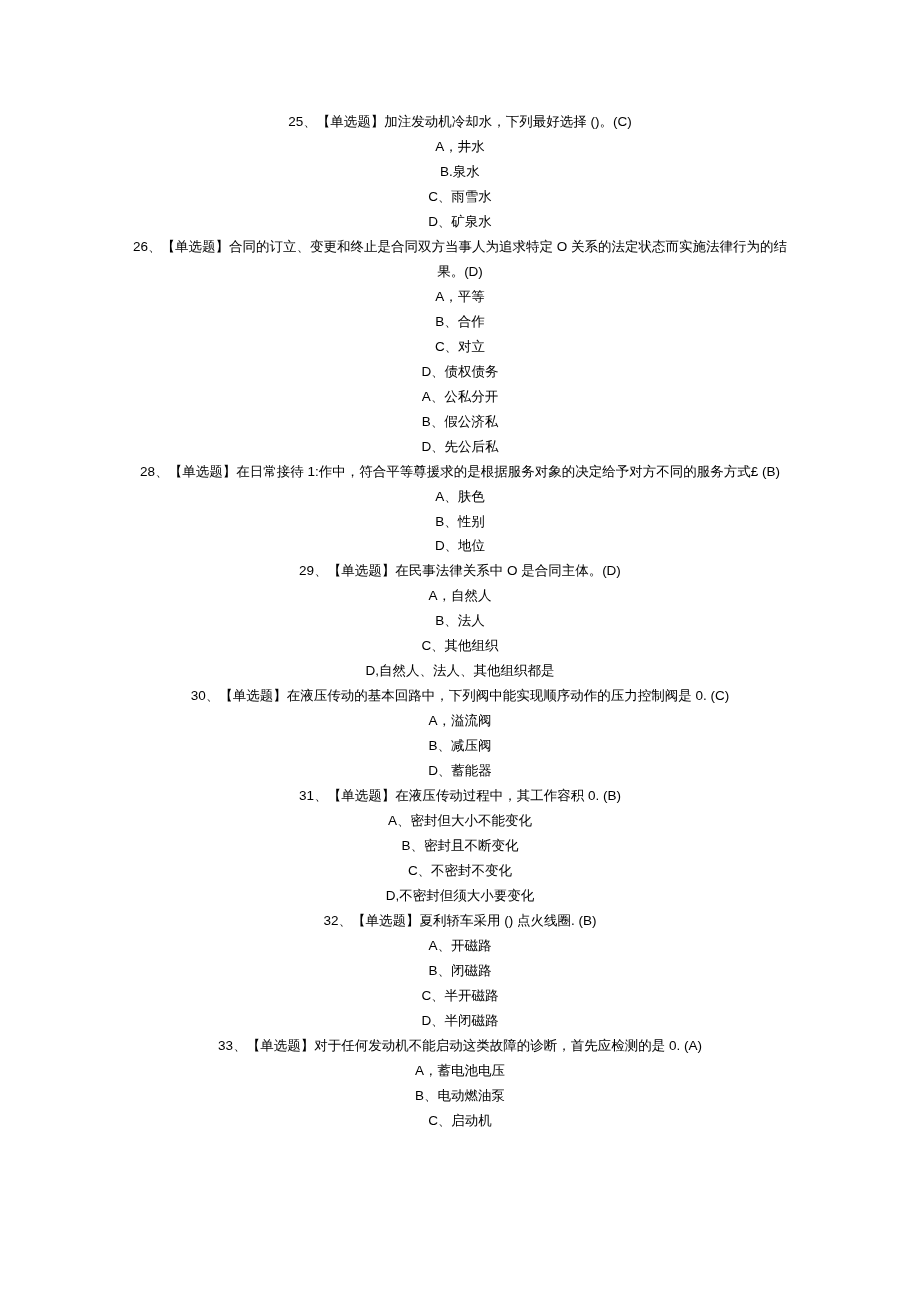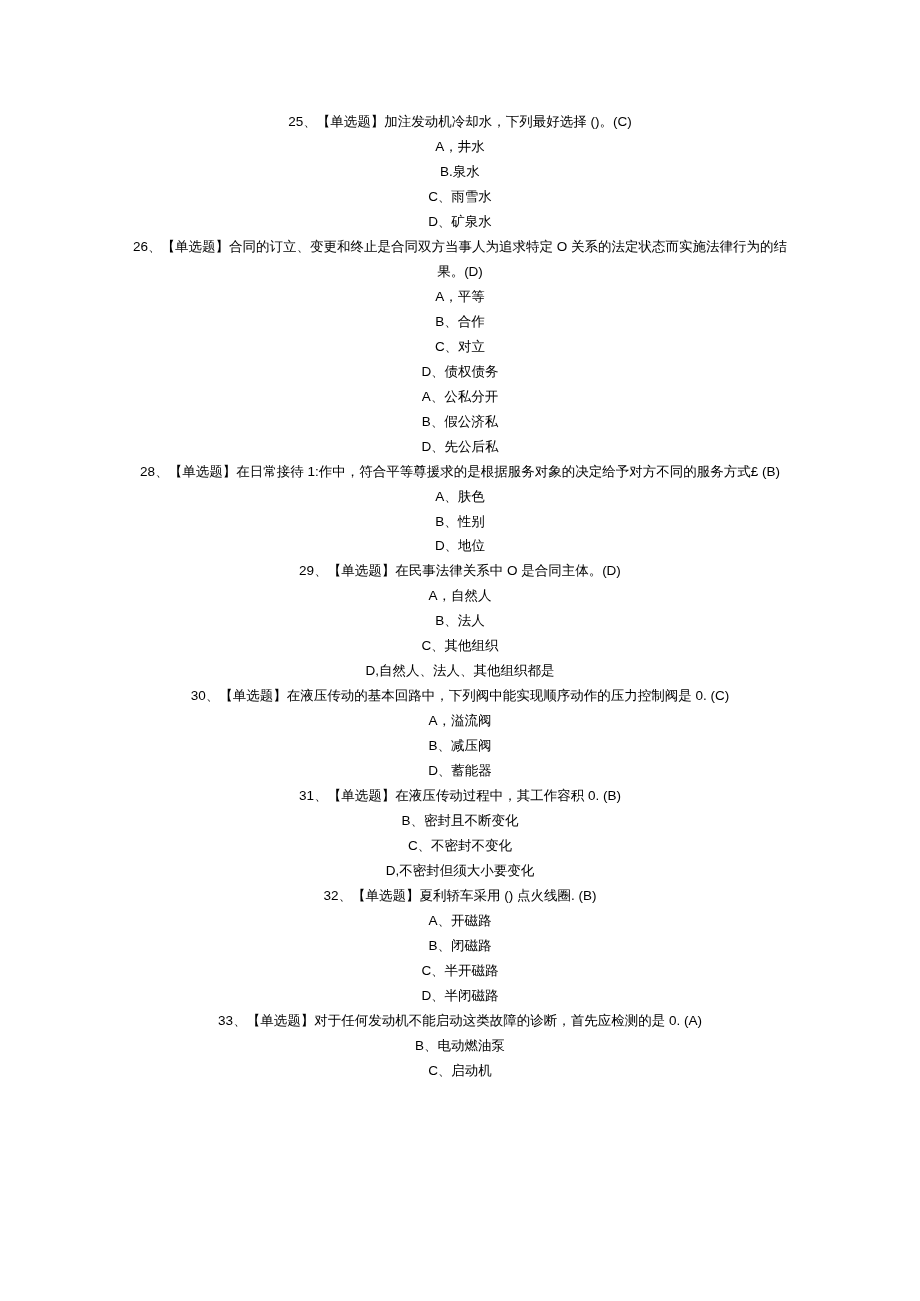--- a/index.html
+++ b/index.html
@@ -46,25 +46,27 @@
       <div class="line">29、【单选题】在民事法律关系中 O 是合同主体。(D)</div>
       <div class="line">A，自然人</div>
       <div class="line">B、法人</div>
       <div class="line">C、其他组织</div>
       <div class="line">D,自然人、法人、其他组织都是</div>
       <div class="line">30、【单选题】在液压传动的基本回路中，下列阀中能实现顺序动作的压力控制阀是 0. (C)</div>
       <div class="line">A，溢流阀</div>
       <div class="line">B、减压阀</div>
       <div class="line">D、蓄能器</div>
       <div class="line">31、【单选题】在液压传动过程中，其工作容积 0. (B)</div>
+      <div class="line">A、密封但大小不能变化</div>
       <div class="line">B、密封且不断变化</div>
       <div class="line">C、不密封不变化</div>
       <div class="line">D,不密封但须大小要变化</div>
       <div class="line">32、【单选题】夏利轿车采用 () 点火线圈. (B)</div>
       <div class="line">A、开磁路</div>
       <div class="line">B、闭磁路</div>
       <div class="line">C、半开磁路</div>
       <div class="line">D、半闭磁路</div>
       <div class="line">33、【单选题】对于任何发动机不能启动这类故障的诊断，首先应检测的是 0. (A)</div>
+      <div class="line">A，蓄电池电压</div>
       <div class="line">B、电动燃油泵</div>
       <div class="line">C、启动机</div>
     </div>
 </div>
 
 </body></html>

